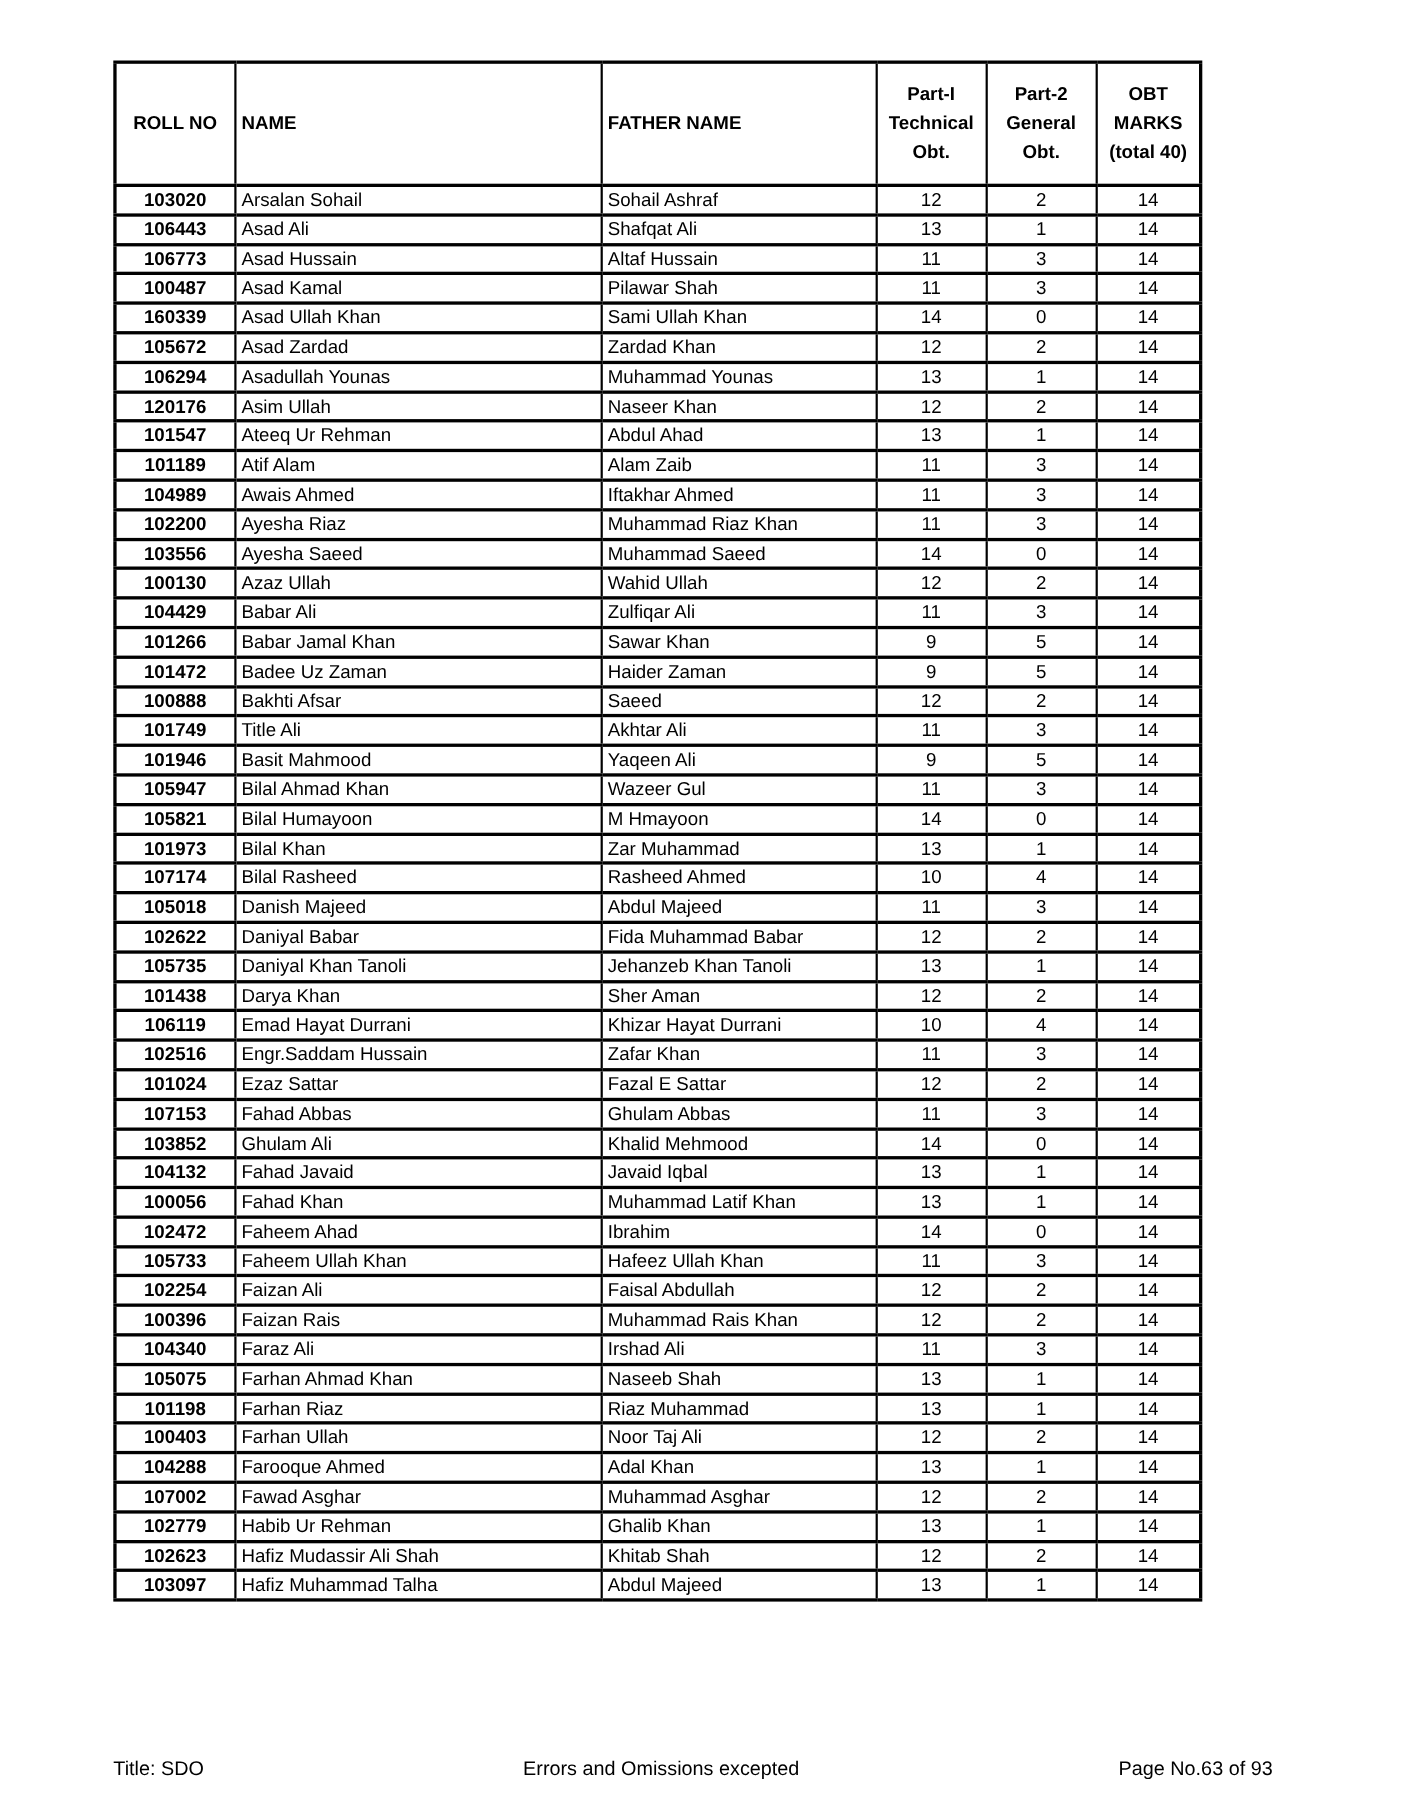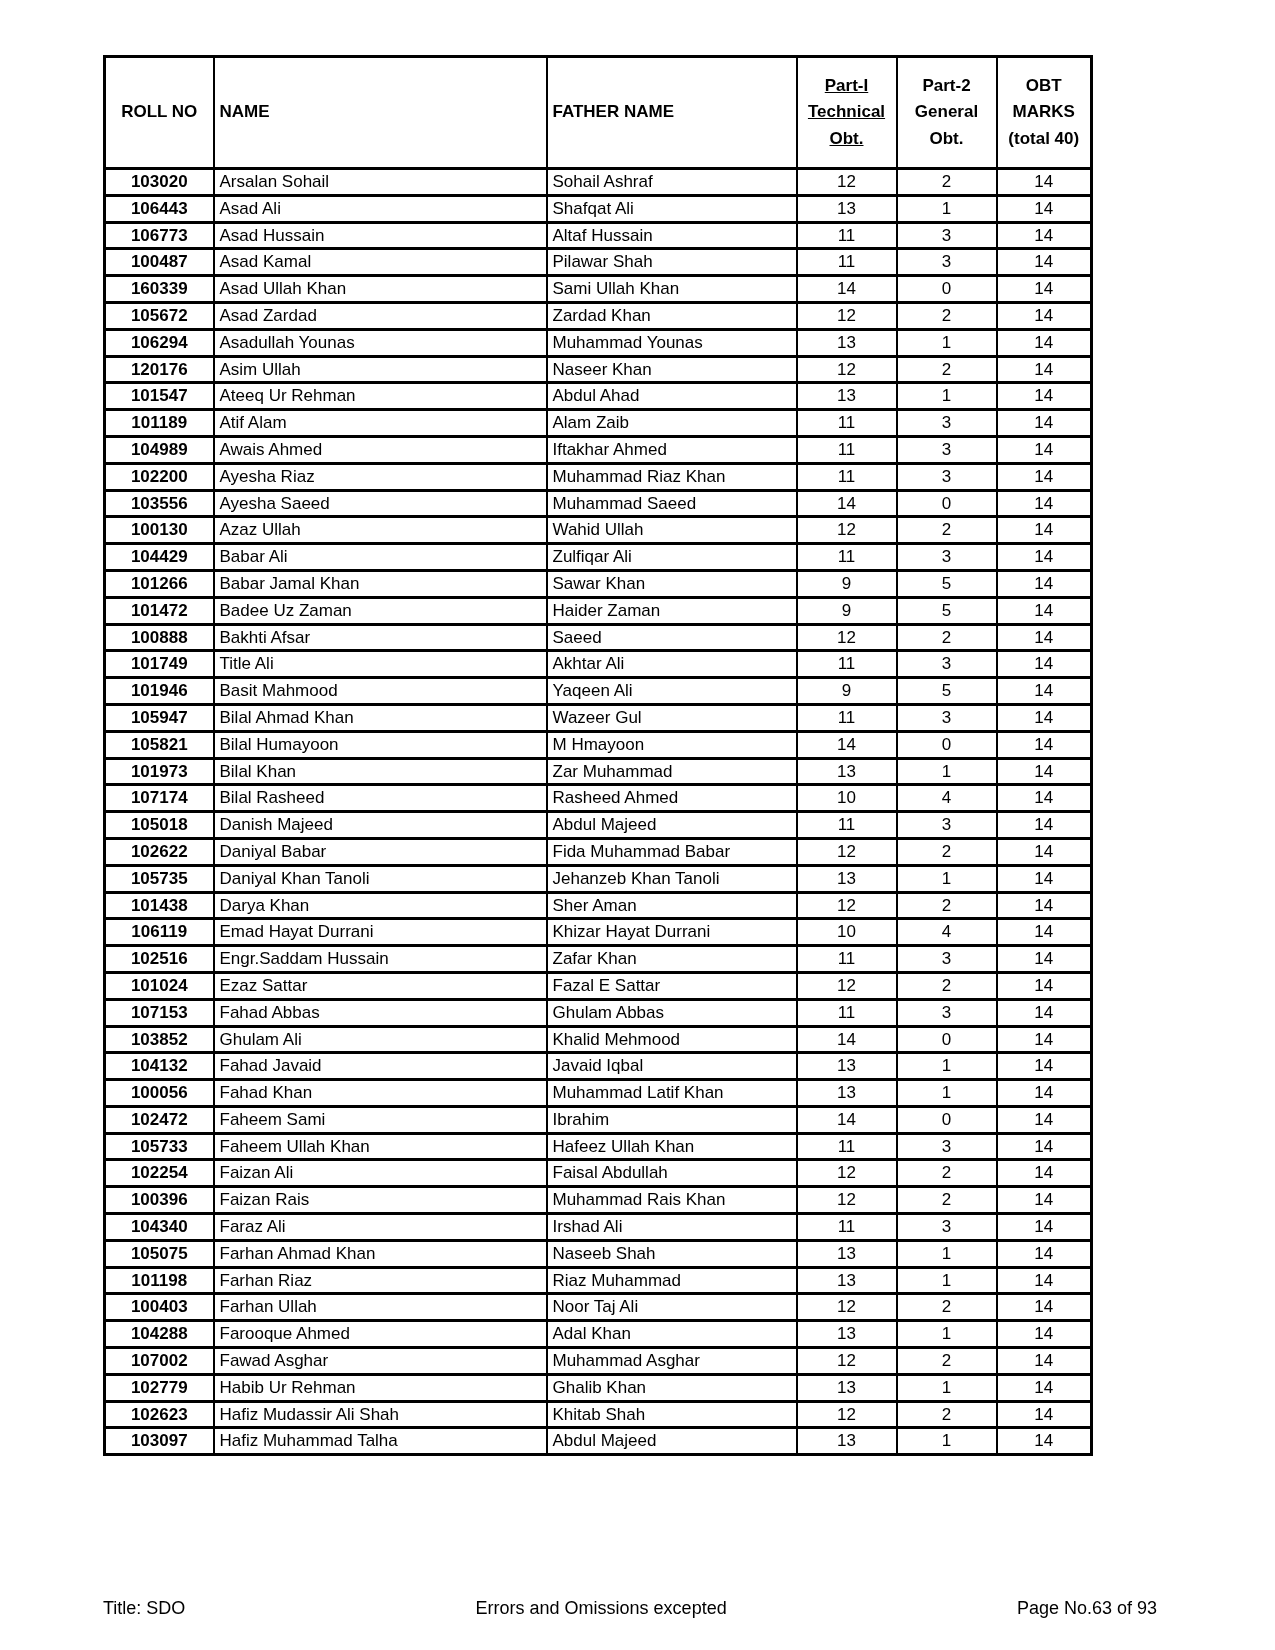--- a/index.html
+++ b/index.html
@@ -86,21 +86,21 @@
 <body>
 
 <div class="page">
 
   <table class="results">
     <thead>
       <tr>
         <th class="col-roll h-center">ROLL NO</th>
         <th class="col-name h-left">NAME</th>
         <th class="col-father h-left">FATHER NAME</th>
-        <th class="col-p1 h-multi" style="white-space: pre-line; text-decoration: underline;">Part-I
+        <th class="col-p1 h-multi" style="white-space: pre-line;">Part-I
 Technical
 Obt.</th>
         <th class="col-p2 h-multi" style="white-space: pre-line;">Part-2
 General
 Obt.</th>
         <th class="col-obt h-multi" style="white-space: pre-line;">OBT
 MARKS
 (total 40)</th>
       </tr>
     </thead>
@@ -416,21 +416,21 @@
       <td class="c-roll">100056</td>
       <td class="c-name">Fahad Khan</td>
       <td class="c-father">Muhammad Latif Khan</td>
       <td class="c-num">13</td>
       <td class="c-num">1</td>
       <td class="c-num">14</td>
     </tr>
 
     <tr>
       <td class="c-roll">102472</td>
-      <td class="c-name">Faheem Sami</td>
+      <td class="c-name">Faheem Ahad</td>
       <td class="c-father">Ibrahim</td>
       <td class="c-num">14</td>
       <td class="c-num">0</td>
       <td class="c-num">14</td>
     </tr>
 
     <tr>
       <td class="c-roll">105733</td>
       <td class="c-name">Faheem Ullah Khan</td>
       <td class="c-father">Hafeez Ullah Khan</td>

